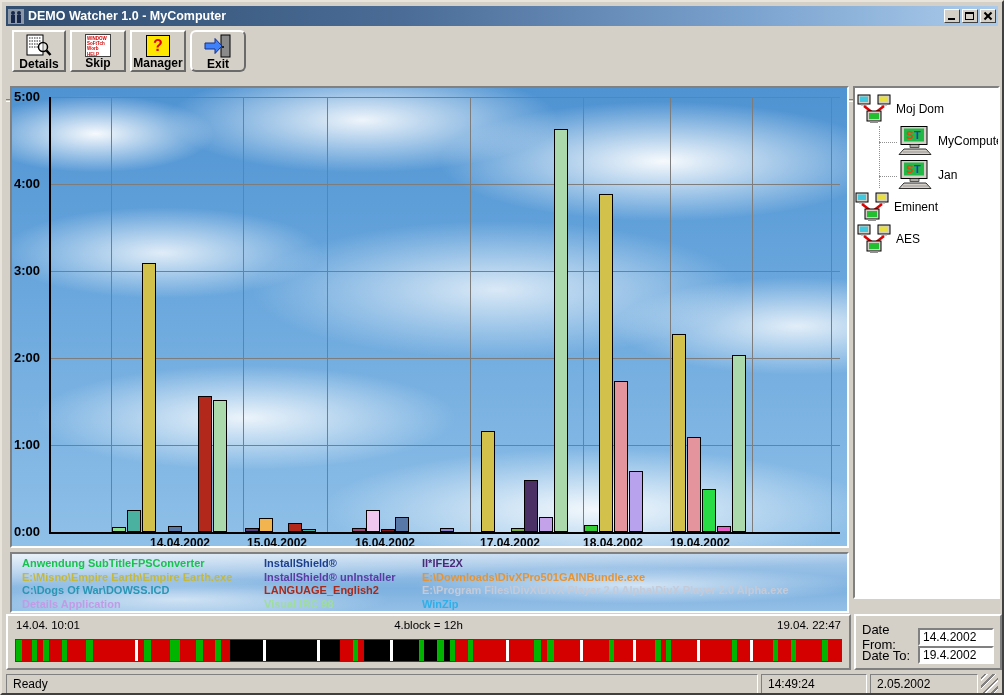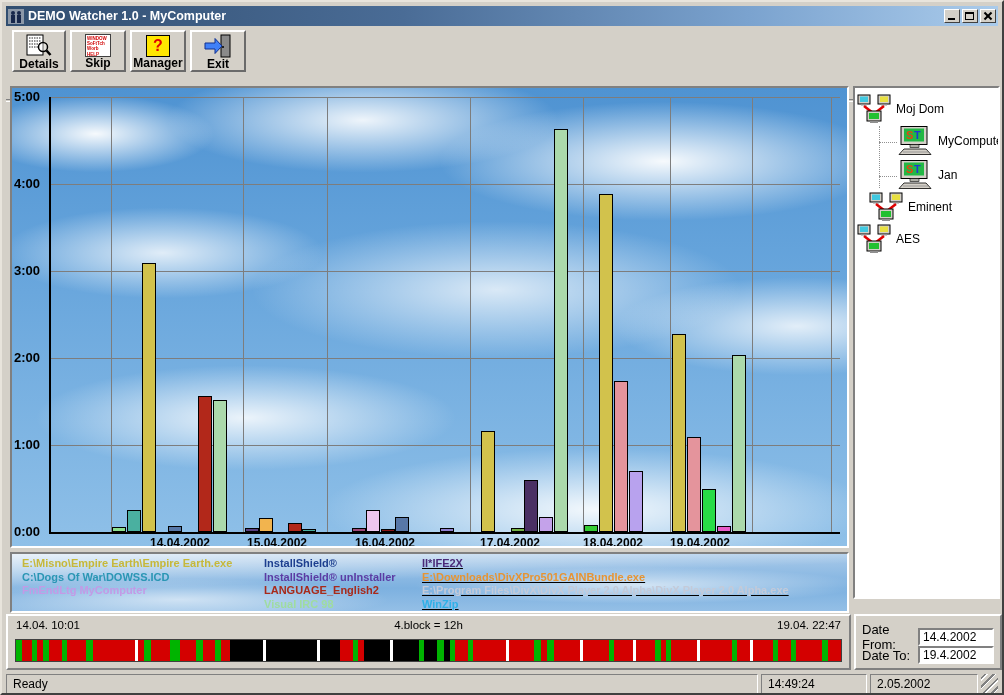--- a/index.html
+++ b/index.html
@@ -55,21 +55,21 @@
   .gridline-h{position:absolute;height:1px;background:#7d7d7d;}
   .gridline-v{position:absolute;width:1px;background:#7d7d7d;}
   .axis-v{position:absolute;width:2px;background:#000;}
   .axis-h{position:absolute;height:2px;background:#000;}
   .bar{position:absolute;border:1px solid #000;}
   .xdate{position:absolute;transform:translateX(-50%);font-weight:bold;font-size:12px;color:#000;white-space:nowrap;}
   
   .legend-panel{position:absolute;left:8px;top:550px;width:839px;height:61px;
     border:2px solid;border-color:#808080 #fff #fff #808080;display:flex;overflow:hidden;}
   .legend-col{padding:3px 0 0 10px;display:flex;flex-direction:column;}
-  .legend-col:nth-child(1){width:242px;} .legend-col:nth-child(2){width:158px;} .legend-col:nth-child(3){flex:1;text-decoration:underline;}
+  .legend-col:nth-child(1){width:242px;} .legend-col:nth-child(2){width:158px;} .legend-col:nth-child(3){flex:1;}
   .legend-item{font-weight:bold;font-size:11px;line-height:13.5px;white-space:nowrap;}
   
   .tree-panel{position:absolute;left:851px;top:84px;width:147px;height:513px;background:#fff;
     border:2px solid;border-color:#808080 #fff #fff #808080;overflow:hidden;}
   .tree-inner{position:relative;width:100%;height:100%;}
   .tree-row{position:absolute;display:flex;align-items:center;gap:5px;}
   .tree-label{font-size:12px;color:#000;white-space:nowrap;}
   .dotline-v{position:absolute;border-left:1px dotted #909090;width:0;}
   .dotline-h{position:absolute;border-top:1px dotted #909090;height:0;}
   
@@ -148,21 +148,21 @@
 HELP</span>
       </span>
       <span class="tb-label">Skip</span>
     </button>
     <button class="tb-btn" style="left:124px;width:56px;">
       <span class="tb-icon">
         <span class="mgr-icon">?</span>
       </span>
       <span class="tb-label">Manager</span>
     </button>
-    <button class="tb-btn" style="left:184px;width:56px;">
+    <button class="tb-btn" style="left:184px;width:56px;border-radius:6px;">
       <span class="tb-icon">
         <svg width="30" height="24" viewBox="0 0 30 24">
           <rect x="18" y="1" width="9" height="22" fill="#8a8a8a" stroke="#000"></rect>
           <circle cx="20" cy="13" r="1" fill="#000"></circle>
           <polygon points="2,9 12,9 12,4.5 19,12 12,19.5 12,15 2,15" fill="#4080f8" stroke="#103090" stroke-width="1"></polygon>
         </svg>
       </span>
       <span class="tb-label">Exit</span>
     </button>
     <div class="tb-divider"></div>
@@ -224,23 +224,24 @@
         <div class="bar" style="left: 675px; width: 14px; top: 349px; height: 95px; background: rgb(228, 148, 156);"></div>
         <div class="bar" style="left: 690px; width: 14px; top: 401px; height: 43px; background: rgb(40, 220, 70);"></div>
         <div class="bar" style="left: 705px; width: 14px; top: 438px; height: 6px; background: rgb(232, 92, 200);"></div>
         <div class="bar" style="left: 720px; width: 14px; top: 267px; height: 177px; background: rgb(171, 217, 171);"></div>
         <div class="xdate" style="left: 688px; top: 448px;">19.04.2002</div>
       </div>
   </div>
 
   <div class="legend-panel sky-streaks" id="legend">
       <div class="legend-col">
+        <div class="legend-item" style="color: rgb(23, 194, 77);">Anwendung SubTitleFPSConverter</div>
         <div class="legend-item" style="color: rgb(198, 184, 58);">E:\Misno\Empire Earth\Empire Earth.exe</div>
         <div class="legend-item" style="color: rgb(42, 150, 180);">C:\Dogs Of War\DOWSS.ICD</div>
-        <div class="legend-item" style="color: rgb(195, 154, 230);">FmEndLtg MyComputer</div>
+        <div class="legend-item" style="color: rgb(195, 154, 230);">Details Application</div>
       </div>
       <div class="legend-col">
         <div class="legend-item" style="color: rgb(29, 63, 143);">InstallShield®</div>
         <div class="legend-item" style="color: rgb(91, 59, 163);">InstallShield® unInstaller</div>
         <div class="legend-item" style="color: rgb(168, 42, 26);">LANGUAGE_English2</div>
         <div class="legend-item" style="color: rgb(159, 220, 159);">Visual IRC 98</div>
       </div>
       <div class="legend-col">
         <div class="legend-item" style="color: rgb(74, 42, 120);">II*IFE2X</div>
         <div class="legend-item" style="color: rgb(230, 148, 51);">E:\Downloads\DivXPro501GAINBundle.exe</div>
@@ -286,21 +287,21 @@
       <rect x="4" y="0.5" width="26" height="18" fill="#d4d0c8" stroke="#000"></rect>
       <rect x="7" y="2.5" width="20" height="13" fill="#22b845"></rect>
       <text x="9" y="13" font-size="11" font-weight="bold" fill="#e04810" font-family="Liberation Serif,serif">S</text>
       <text x="17" y="13" font-size="11" font-weight="bold" fill="#2038d0" font-family="Liberation Serif,serif">T</text>
       <rect x="13" y="18.5" width="9" height="3" fill="#b0b0a8" stroke="#000" stroke-width="0.6"></rect>
       <polygon points="7,23 29,23 34,28.5 2,28.5" fill="#d4d0c8" stroke="#000" stroke-width="0.8"></polygon>
       <line x1="6" y1="26" x2="31" y2="26" stroke="#808080" stroke-width="0.7"></line>
     </svg>
   <span class="tree-label">Jan</span>
         </div>
-        <div class="tree-row" style="top: 104px; left: 14px; text-align: right;">
+        <div class="tree-row" style="top: 104px; left: 0; text-align: right;">
     <svg width="34" height="30" viewBox="0 0 34 30">
       <rect x="1" y="1" width="12" height="9" fill="#d4d0c8" stroke="#000"></rect>
             <rect x="3" y="2.5" width="8" height="5.5" fill="#40c8e0"></rect>
             <rect x="4" y="10" width="6" height="1.5" fill="#909090"></rect>
       <rect x="21" y="1" width="12" height="9" fill="#d4d0c8" stroke="#000"></rect>
             <rect x="23" y="2.5" width="8" height="5.5" fill="#e8e040"></rect>
             <rect x="24" y="10" width="6" height="1.5" fill="#909090"></rect>
       <path d="M7 12 L16 19 M27 12 L18 19" stroke="#e00000" stroke-width="2.5" fill="none"></path>
       <rect x="10" y="17" width="14" height="10" fill="#d4d0c8" stroke="#000"></rect>
             <rect x="12" y="19" width="10" height="6" fill="#22c030"></rect>

